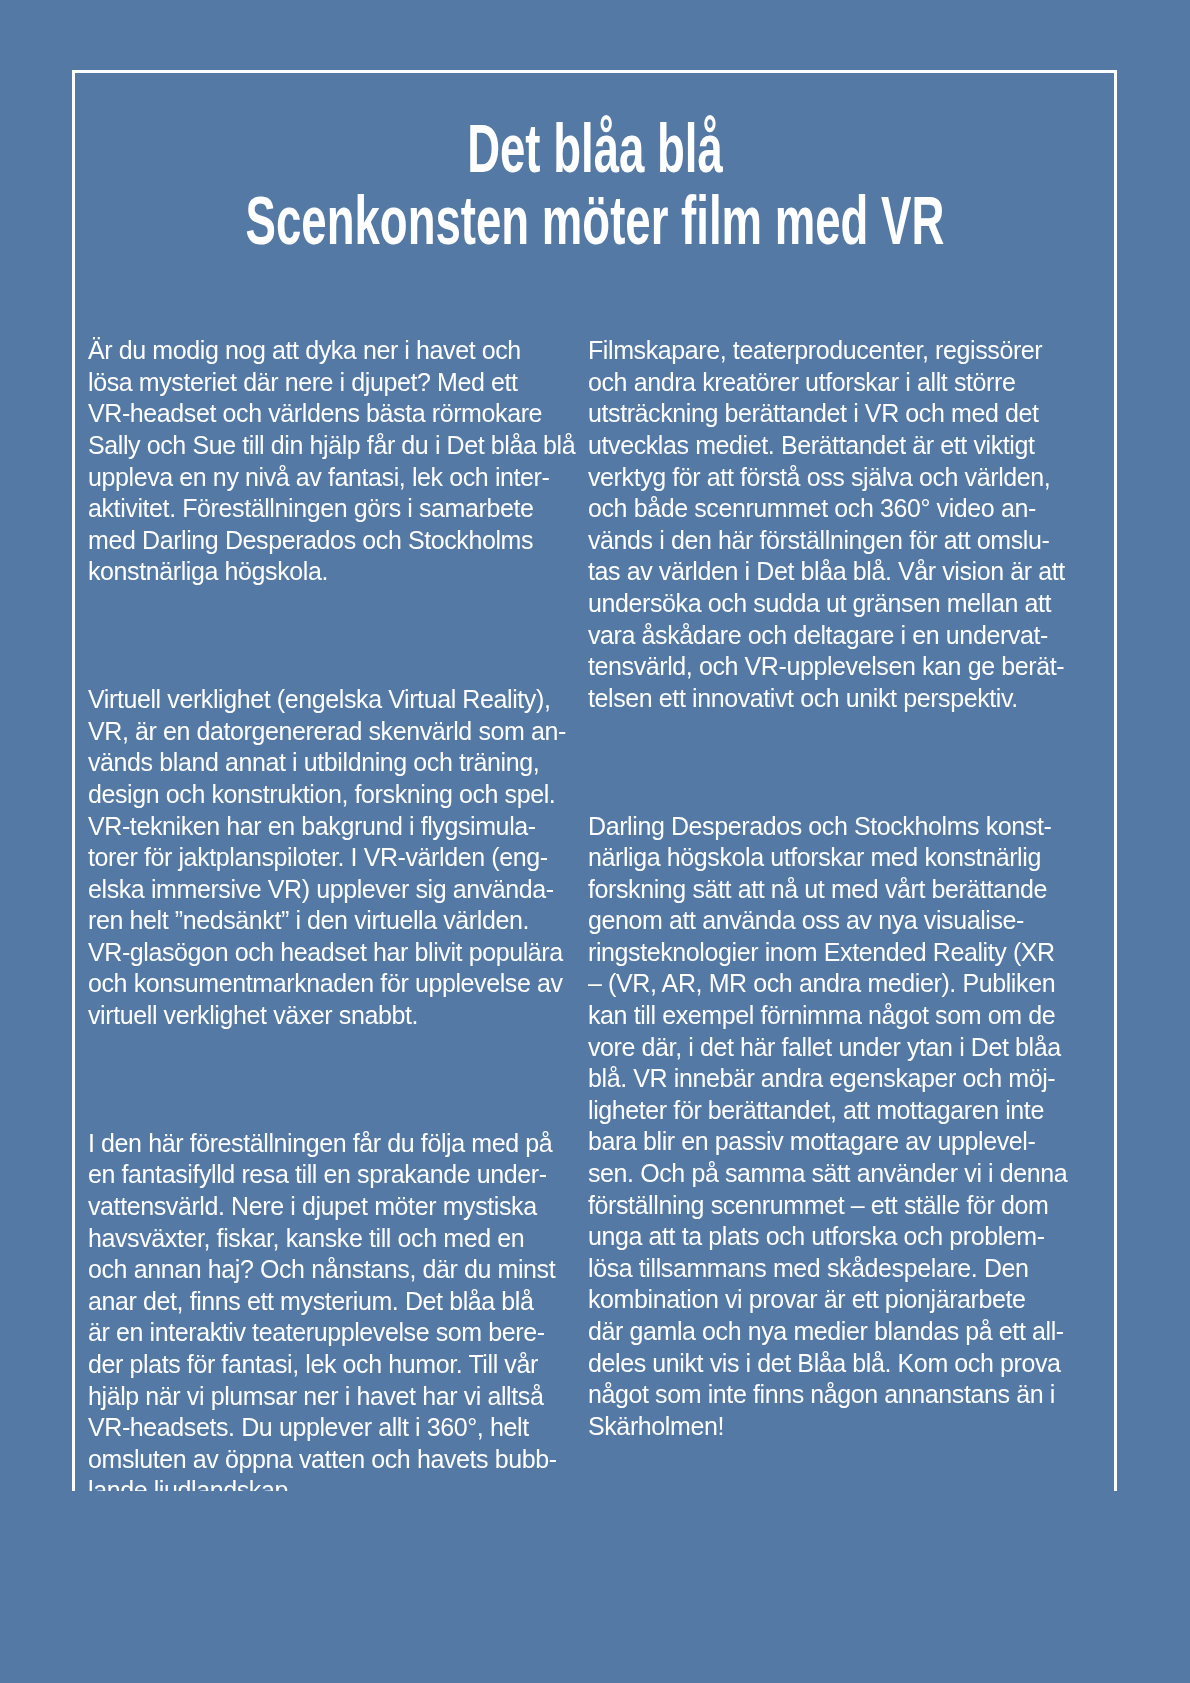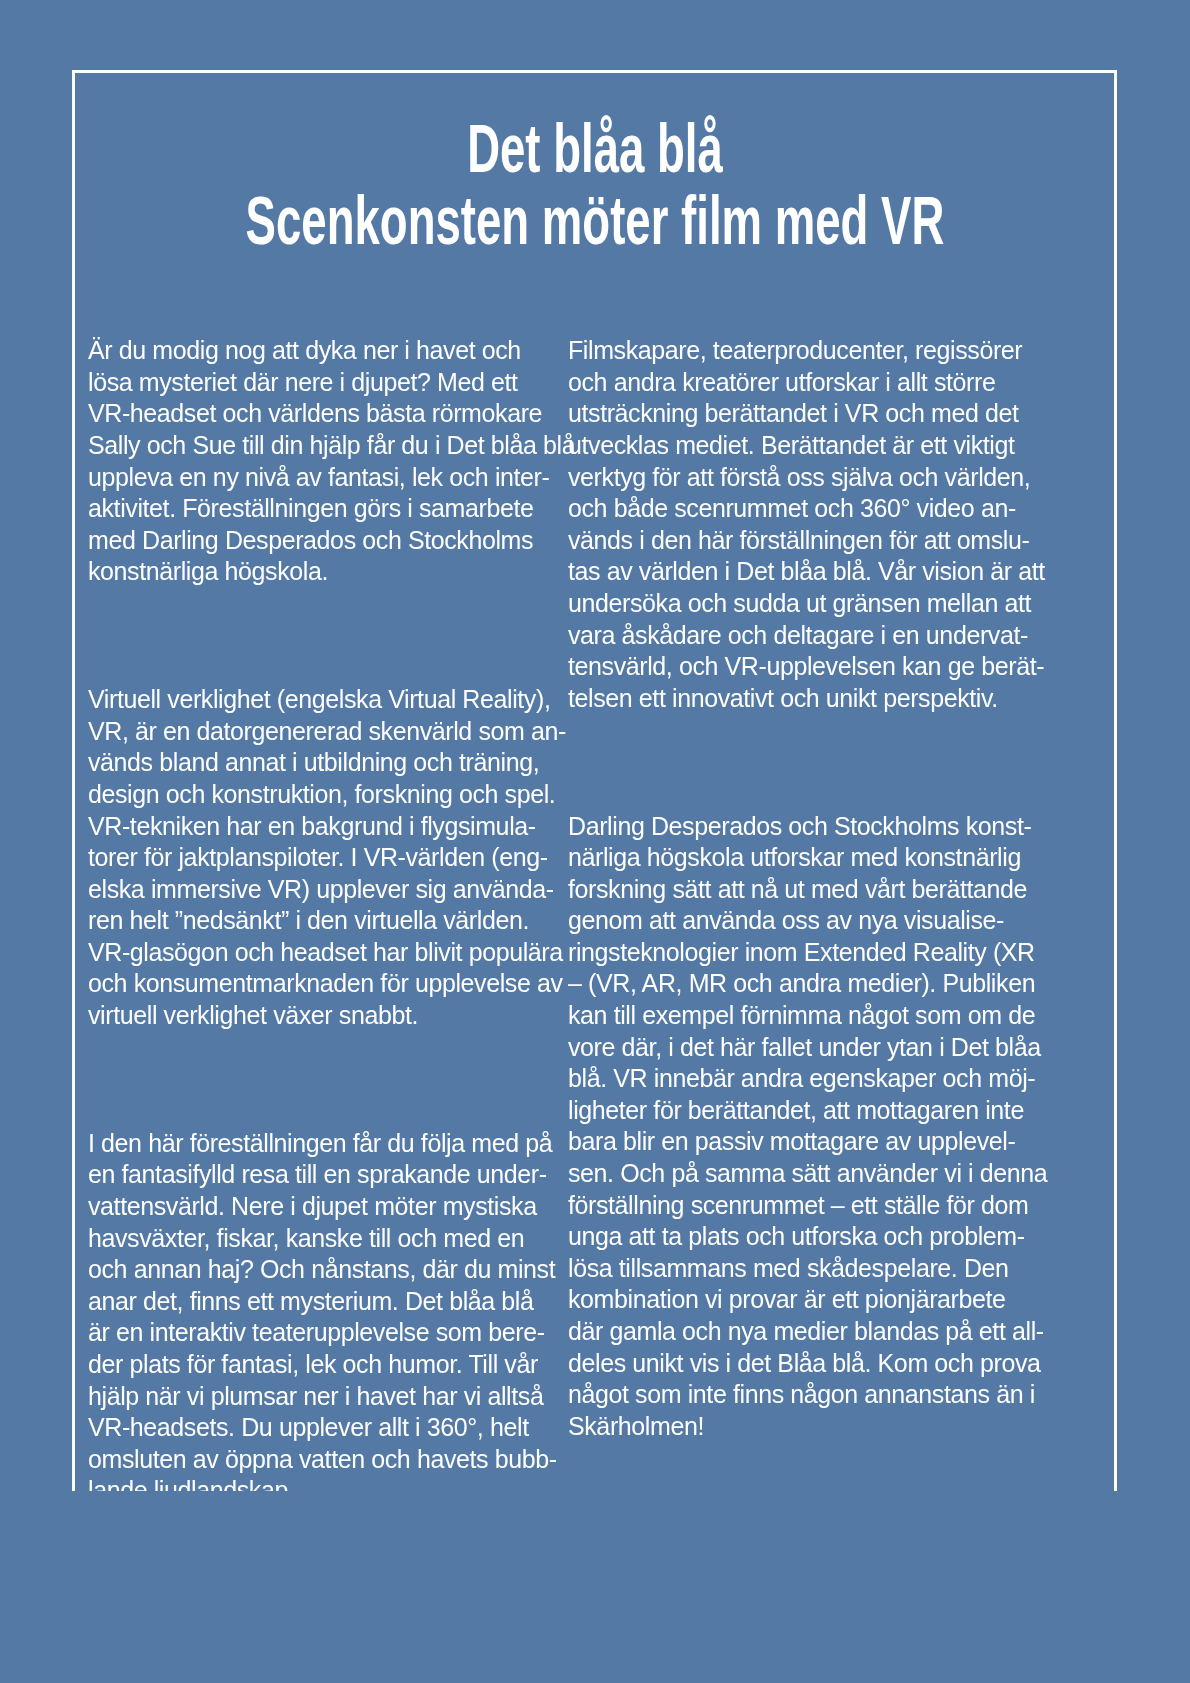--- a/index.html
+++ b/index.html
@@ -46,21 +46,21 @@
   .col {
     position: absolute;
     top: 272px;
     font-size: 25px;
     line-height: 31.6px;
     letter-spacing: -0.4px;
     white-space: pre;
     color: var(--fg);
   }
   .col-left  { left: 88px;  width: 478px; }
-  .col-right { left: 568px; width: 548px; }
+  .col-right { left: 588px; width: 548px; }
   .para { margin: 0 0 33px 0; }
   .para:last-child { margin-bottom: 0; }
 </style>
 </head>
 <body>
 
 <div class="page">
   <div class="frame"></div>
 
   <h1 class="page-title">Det blåa blå

